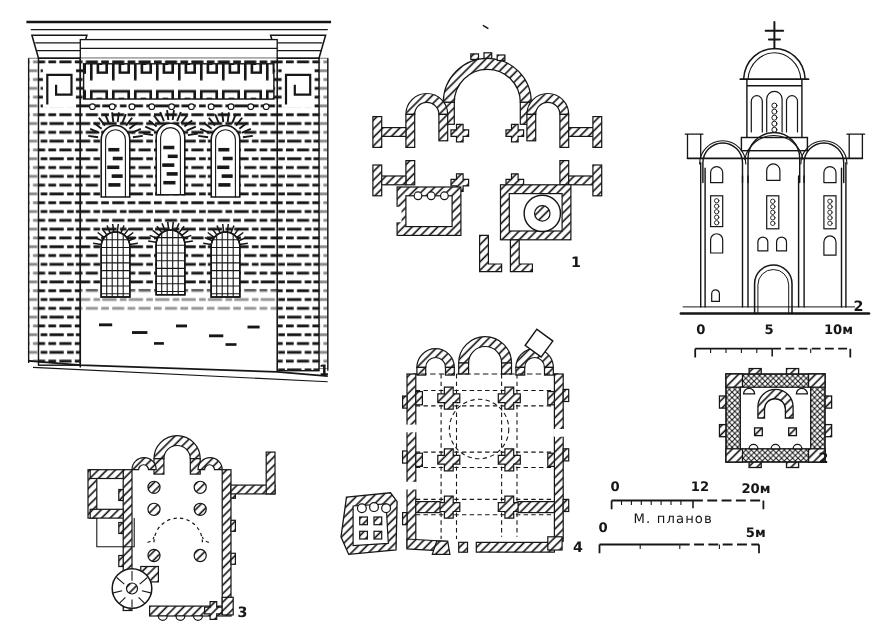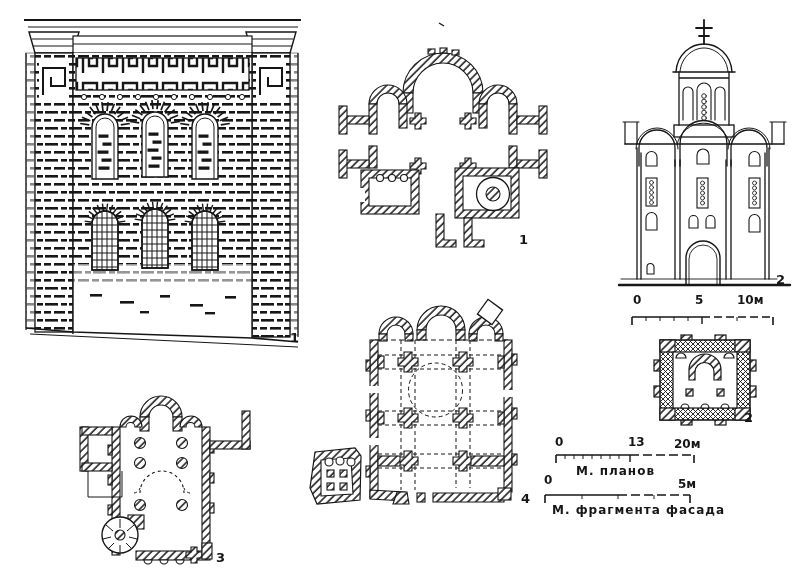--- a/index.html
+++ b/index.html
@@ -12,21 +12,21 @@
   .fig svg{display:block;}
   .lbl{
     position:absolute;font-weight:bold;font-size:13px;line-height:1;
     color:#161616;letter-spacing:0;
   }
   .scalebar{position:absolute;}
   .scalebar .tick{
     position:absolute;font-size:12px;font-weight:bold;line-height:1;color:#161616;
   }
   .scalebar .cap{
-    position:absolute;font-size:12px;font-weight:bold;line-height:1;color:#161616;
+    position:absolute;font-size:12px;font-weight:normal;line-height:1;color:#161616;
     letter-spacing:1px;white-space:nowrap;
   }
   .scalebar svg{position:absolute;left:0;bottom:0;}
 </style>
 </head>
 <body>
 
 <div class="page">
 
   <svg width="0" height="0" style="position:absolute" aria-hidden="true">
@@ -318,21 +318,21 @@
       </g>
       <path d="M2 277 H173" stroke-width="2.4"></path>
       <path d="M4 271 H160" stroke-width="0.9"></path>
     </svg>
   </div>
   <span class="lbl" style="left:776px;top:273px">2</span>
 
   <div class="scalebar" style="left:627px;top:294px;width:156px;height:32px">
     <span class="tick" style="left:6px;top:0">0</span>
     <span class="tick" style="left:68px;top:0">5</span>
-    <span class="tick" style="left:110px;top:0">10м</span>
+    <span class="tick" style="left:122px;top:0">10м</span>
     <svg width="156" height="12" stroke="#161616">
       <line x1="5" y1="3" x2="75" y2="3" stroke-width="1.6"></line>
       <line x1="75" y1="3" x2="146" y2="3" stroke-width="1.6" stroke-dasharray="8 4"></line>
       <line x1="5" y1="3" x2="5" y2="11" stroke-width="1.6"></line>
       <line x1="75" y1="3" x2="75" y2="10" stroke-width="1.4"></line>
       <line x1="146" y1="3" x2="146" y2="11" stroke-width="1.6"></line>
       <g stroke-width="1">
         <line x1="19" y1="3" x2="19" y2="7"></line>
           <line x1="33" y1="3" x2="33" y2="7"></line>
         <line x1="47" y1="3" x2="47" y2="7"></line>
@@ -533,21 +533,21 @@
         <path d="M98 185 a4 4 0 0 0 8 0 Z" fill="#fff"></path>
         <use href="#gpier" transform="translate(116,180)"></use>
         <rect x="124" y="168" width="10" height="16"></rect>
       </g>
     </svg>
   </div>
   <span class="lbl" style="left:216px;top:551px">3</span>
 
   <div class="scalebar" style="left:548px;top:436px;width:150px;height:42px">
     <span class="tick" style="left:7px;top:0">0</span>
-    <span class="tick" style="left:80px;top:0">13</span>
+    <span class="tick" style="left:80px;top:0">12</span>
     <span class="tick" style="left:126px;top:2px">20м</span>
     <svg width="150" height="12" style="bottom:14px" stroke="#161616">
       <line x1="8" y1="3" x2="82" y2="3" stroke-width="1.6"></line>
       <line x1="82" y1="3" x2="146" y2="3" stroke-width="1.6" stroke-dasharray="9 4"></line>
       <line x1="8" y1="3" x2="8" y2="11" stroke-width="1.6"></line>
       <line x1="82" y1="3" x2="82" y2="10" stroke-width="1.4"></line>
       <line x1="146" y1="3" x2="146" y2="11" stroke-width="1.6"></line>
       <g stroke-width="1">
         <line x1="17" y1="3" x2="17" y2="7"></line>
           <line x1="26" y1="3" x2="26" y2="7"></line>
@@ -568,16 +568,15 @@
       <line x1="7" y1="3" x2="80" y2="3" stroke-width="1.6"></line>
       <line x1="80" y1="3" x2="152" y2="3" stroke-width="1.6" stroke-dasharray="9 4"></line>
       <line x1="7" y1="3" x2="7" y2="11" stroke-width="1.6"></line>
       <line x1="152" y1="3" x2="152" y2="11" stroke-width="1.6"></line>
       <g stroke-width="1">
         <line x1="44" y1="3" x2="44" y2="7"></line>
           <line x1="80" y1="3" x2="80" y2="7"></line>
         <line x1="116" y1="3" x2="116" y2="7"></line>
       </g>
     </svg>
-    <span class="cap" style="left:14px;top:30px">М. фрагмента фасада</span>
   </div>
 
 </div>
 
 </body></html>

